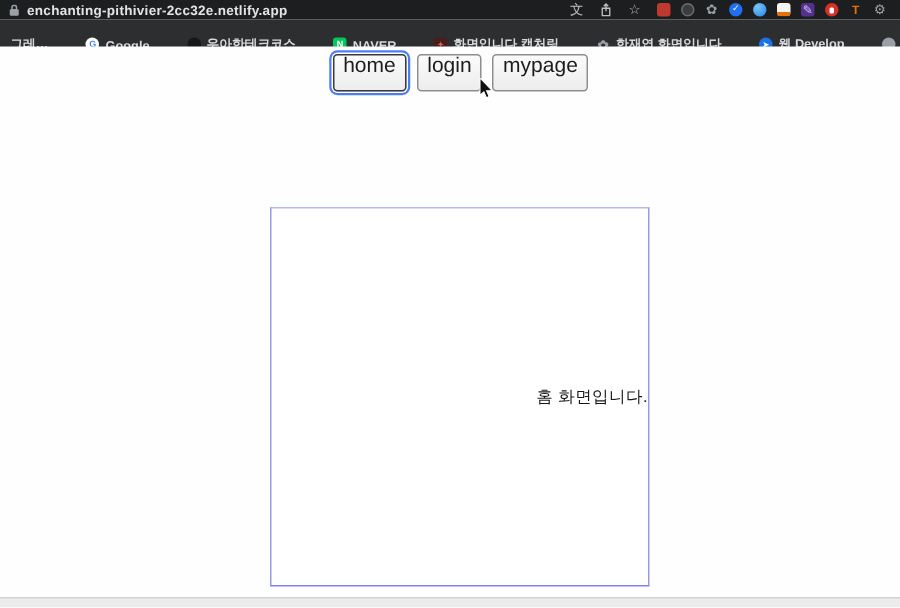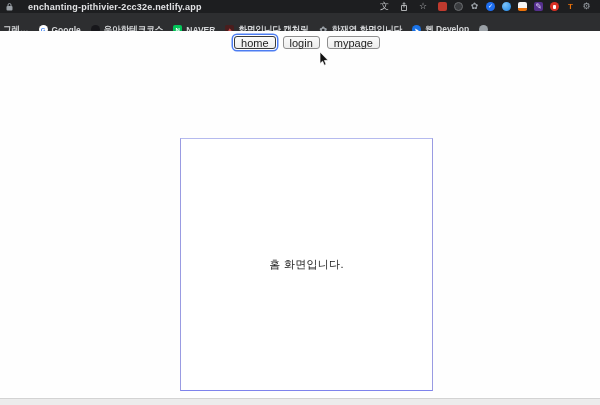--- a/index.html
+++ b/index.html
@@ -3,68 +3,68 @@
 <meta charset="utf-8">
 <style>
   * { margin:0; padding:0; box-sizing:border-box; }
   html,body { width:600px; height:405px; overflow:hidden; }
   body { position:relative; background:#fff; font-family:"Liberation Sans", sans-serif; }
 
   
   .titlebar { position:absolute; top:0; left:0; width:600px; height:13px;
     background:#1d1e20; display:flex; align-items:center; padding:0 4px 0 6px; }
   .lock-svg { flex:0 0 auto; }
-  .url-text { margin-left:15px; font-size:9px; font-weight:700; color:#e2e3e5; letter-spacing:.2px; white-space:nowrap; }
+  .url-text { margin-left:5px; font-size:9px; font-weight:700; color:#e2e3e5; letter-spacing:.2px; white-space:nowrap; }
   .tb-spacer { flex:1; }
   .tb-actions { display:flex; align-items:center; gap:11px; margin-right:10px; }
   .tb-ico { font-size:9px; line-height:9px; color:#bdbfc2; }
   .ext-row { display:flex; align-items:center; gap:7px; }
   .ext { width:9px; height:9px; display:inline-flex; align-items:center; justify-content:center;
     font-size:6px; line-height:9px; color:#fff; border-radius:2px; flex:0 0 auto; }
   .x-red     { background:#bf3a2e; }
   .x-dark    { background:#3a3c3f; border-radius:50%; border:1px solid #6b6d70; }
   .x-flower  { background:transparent; color:#9aa0a6; font-size:9px; }
   .x-check   { background:#1f6ff0; border-radius:50%; }
   .x-globe   { background:radial-gradient(circle at 35% 30%, #7cc3f8, #1d86e8); border-radius:50%; }
   .x-orange  { background:#f5f5f5; border-bottom:3px solid #e8710a; }
   .x-pencil  { background:#55308d; color:#d9c9f5; font-size:8px; }
   .x-hand    { background:#d93025; border-radius:50%; }
   .x-hand i  { width:3px; height:4px; background:#fff; border-radius:1px; }
   .x-hammer  { background:transparent; color:#e8710a; font-weight:bold; font-size:8px; }
   .x-gear    { background:transparent; color:#9aa0a6; font-size:9px; margin-right:-5px; }
 
   
   .bookmarks { position:absolute; top:13px; left:0; width:600px; height:33px;
-    background:#2d2e30; display:flex; align-items:center; gap:10px; padding:0 3px;
-    overflow:hidden; white-space:nowrap; }
+    background:#2d2e30; display:flex; align-items:center; gap:25px; padding:0 3px;
+    overflow:hidden; white-space:nowrap;justify-content:flex-end; }
   .bm { display:inline-flex; align-items:center; gap:4px; font-size:8.5px; font-weight:700;
     color:#d6d8da; flex:0 0 auto; }
   .fav { width:9px; height:9px; display:inline-flex; align-items:center; justify-content:center;
     font-size:6px; font-weight:bold; border-radius:2px; color:#fff; flex:0 0 auto; }
   .i-google { background:#fff; border-radius:50%; color:#4285f4; }
   .i-woowa  { background:#17171b; border-radius:50%; color:#2ac1bc; }
   .i-cal    { background:#4285f4; font-size:4.5px; }
   .i-naver  { background:#03c75a; }
   .i-bubble { background:#4a1d1d; color:#e05b5b; font-size:5px; }
   .i-flower { background:transparent; color:#9aa0a6; font-size:9px; }
   .i-dev    { background:#1a73e8; border-radius:50%; font-size:5px; }
   .i-github { background:#9aa0a6; border-radius:50%; }
 
   
   .page { position:absolute; top:31px; left:0; width:600px; height:366px; background:#fefefe; }
   .btn-row { position:absolute; top:5px; left:0; width:100%; display:flex; justify-content:center;
     gap:7px; transform:translateX(7px); }
-  .pbtn { font-family:"Liberation Sans", sans-serif; font-size:11px; color:#1c1c1c;
+  .pbtn { font-family:"Liberation Sans", sans-serif; font-size:14px; color:#1c1c1c;
     background:linear-gradient(#fbfbfb,#ededed); border:1px solid #8e8e8e; border-radius:3px;
-    padding:1px 6px 0; line-height:10px; }
+    padding:1px 6px 12px; line-height:10px; }
   .pbtn.focused { border-color:#3a3a3a; box-shadow:0 0 0 1px #fff, 0 0 0 2.5px #4d7df2; }
 
   .home-box { position:absolute; left:180px; top:107px; width:253px; height:253px;
     background:#fff; border:1px solid #999be2; border-top-color:#b5baee; border-bottom-color:#7e83ec;
-    display:flex; align-items:center; justify-content:center; }
+    display:flex; align-items:center; justify-content:flex-end; }
   .home-box-text { font-size:11px; color:#161616; font-weight:500; letter-spacing:.3px; }
 
   .bottom-strip { position:absolute; left:0; bottom:0; width:600px; height:7px;
     background:#ececec; border-top:1px solid #d3d3d3; }
 
   .cursor { position:absolute; left:319px; top:52px; }
 </style>
 </head>
 <body>
 

